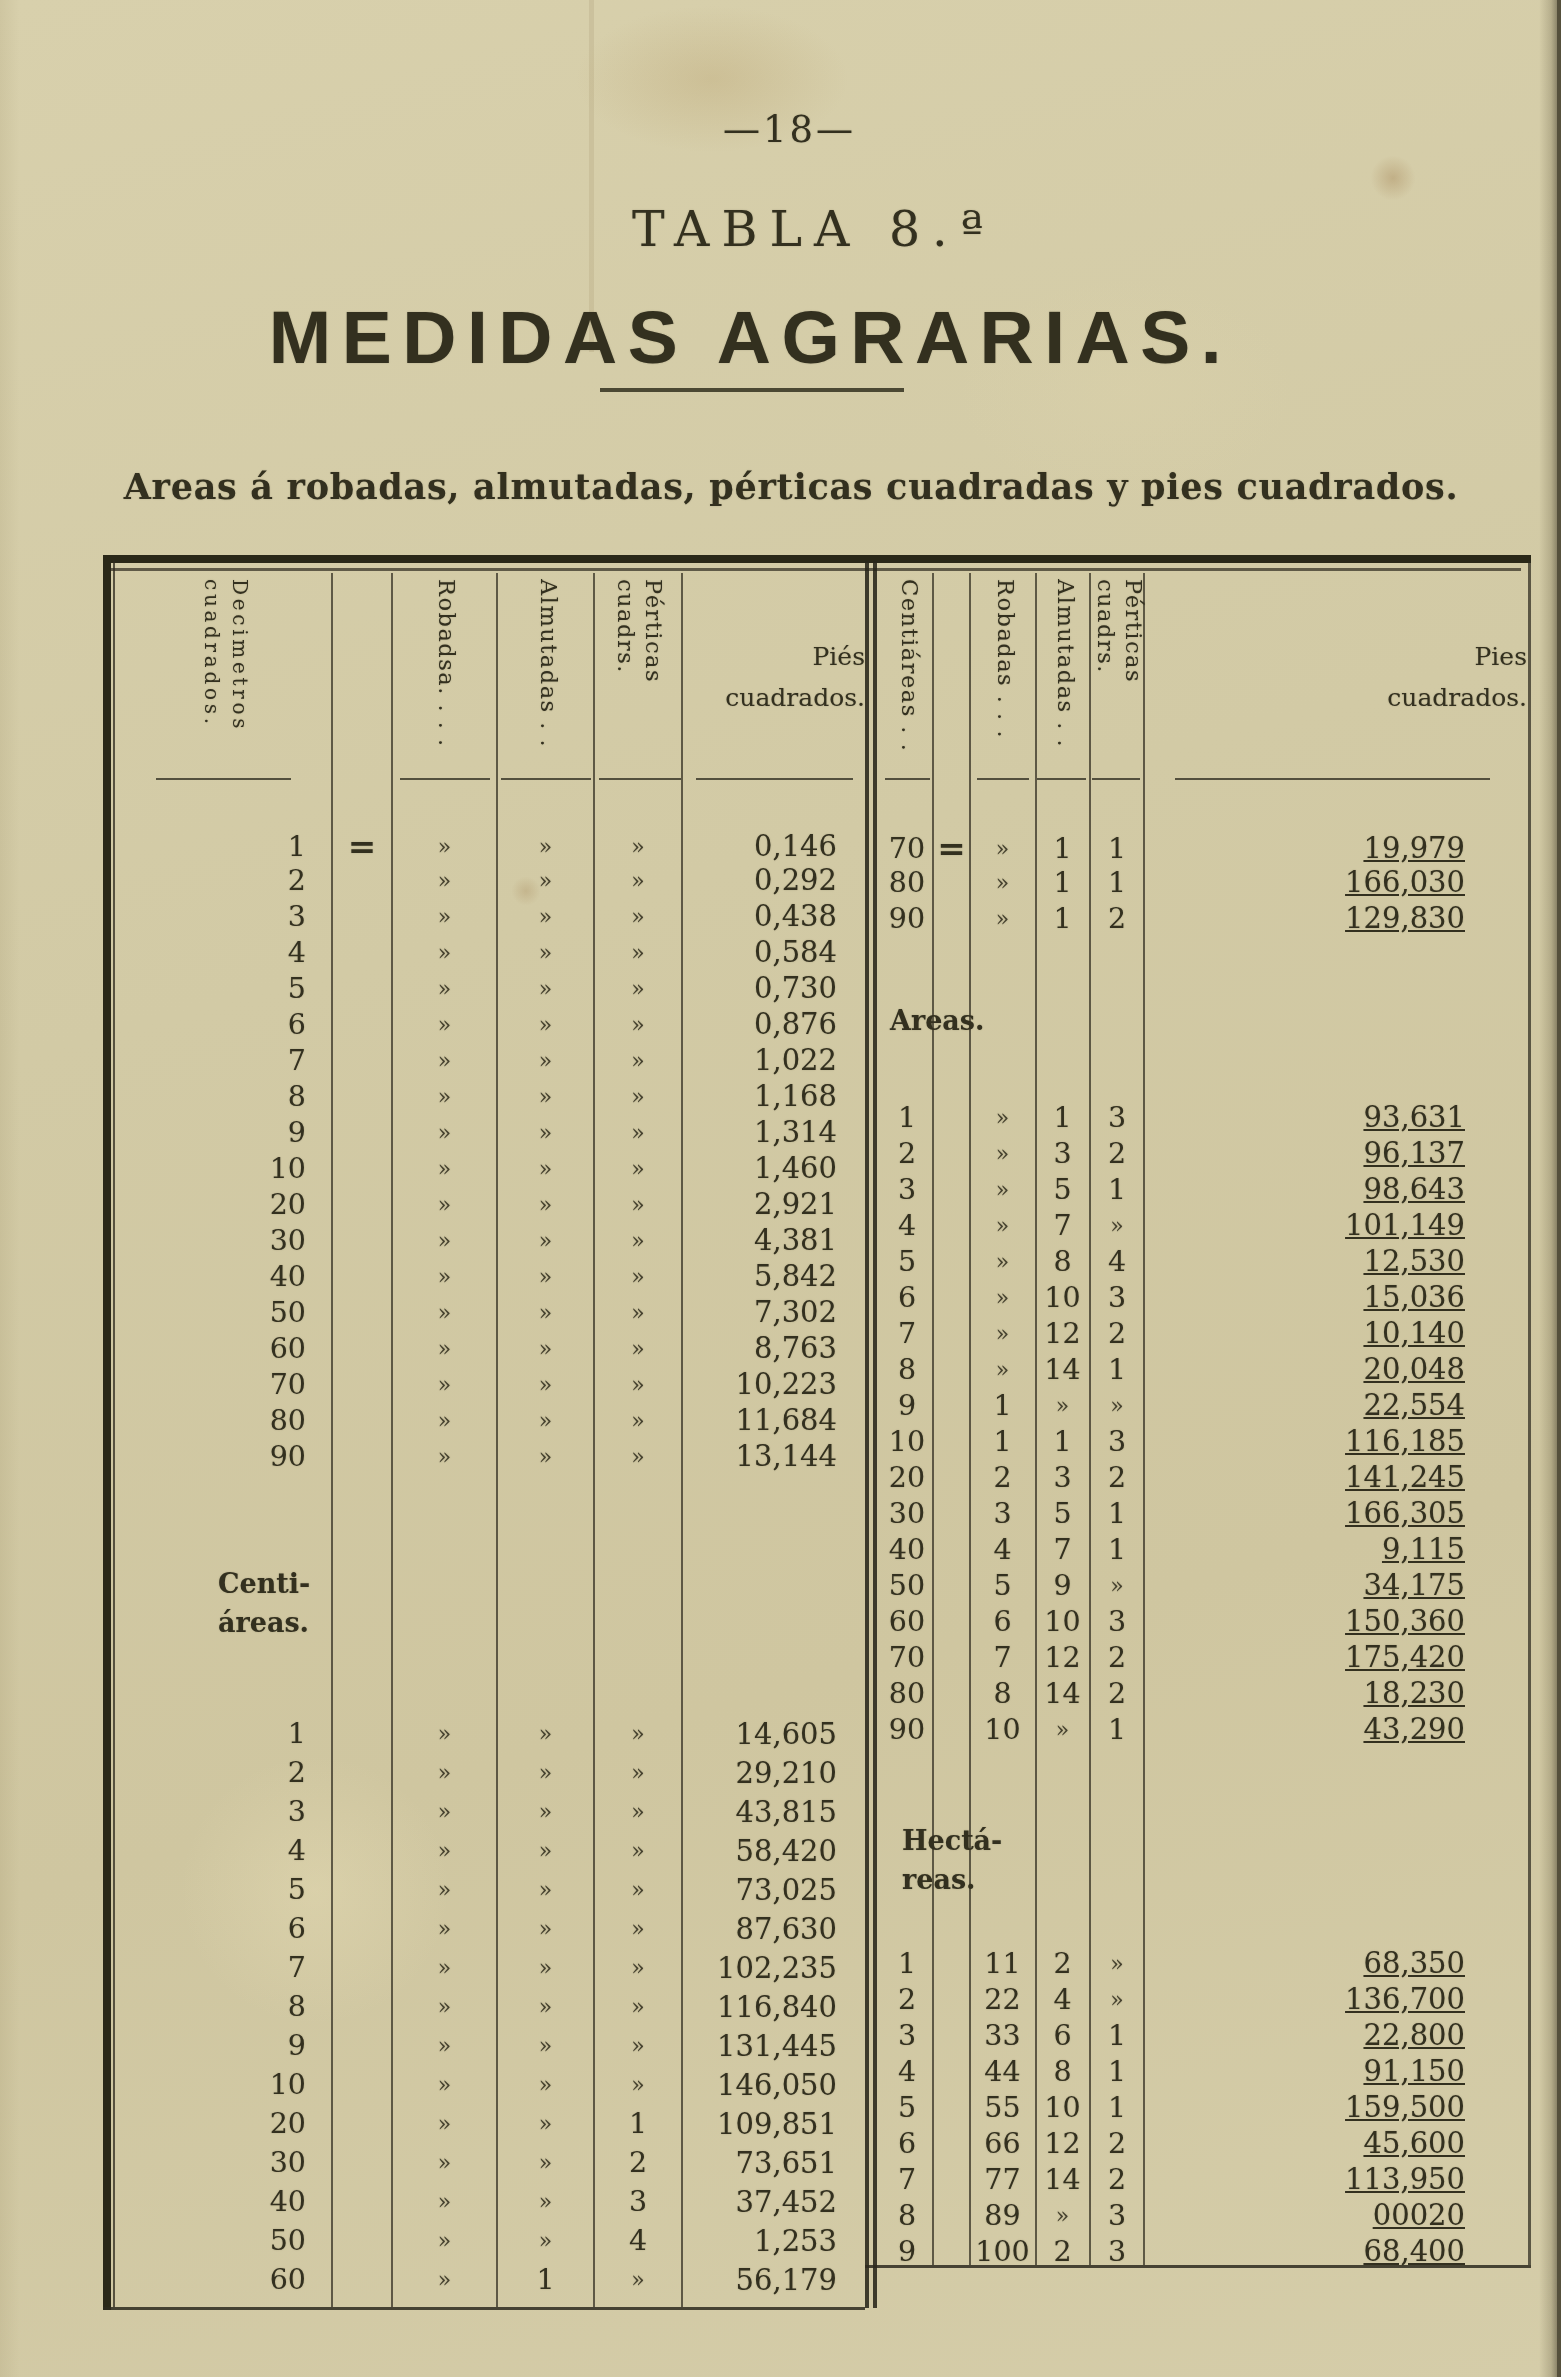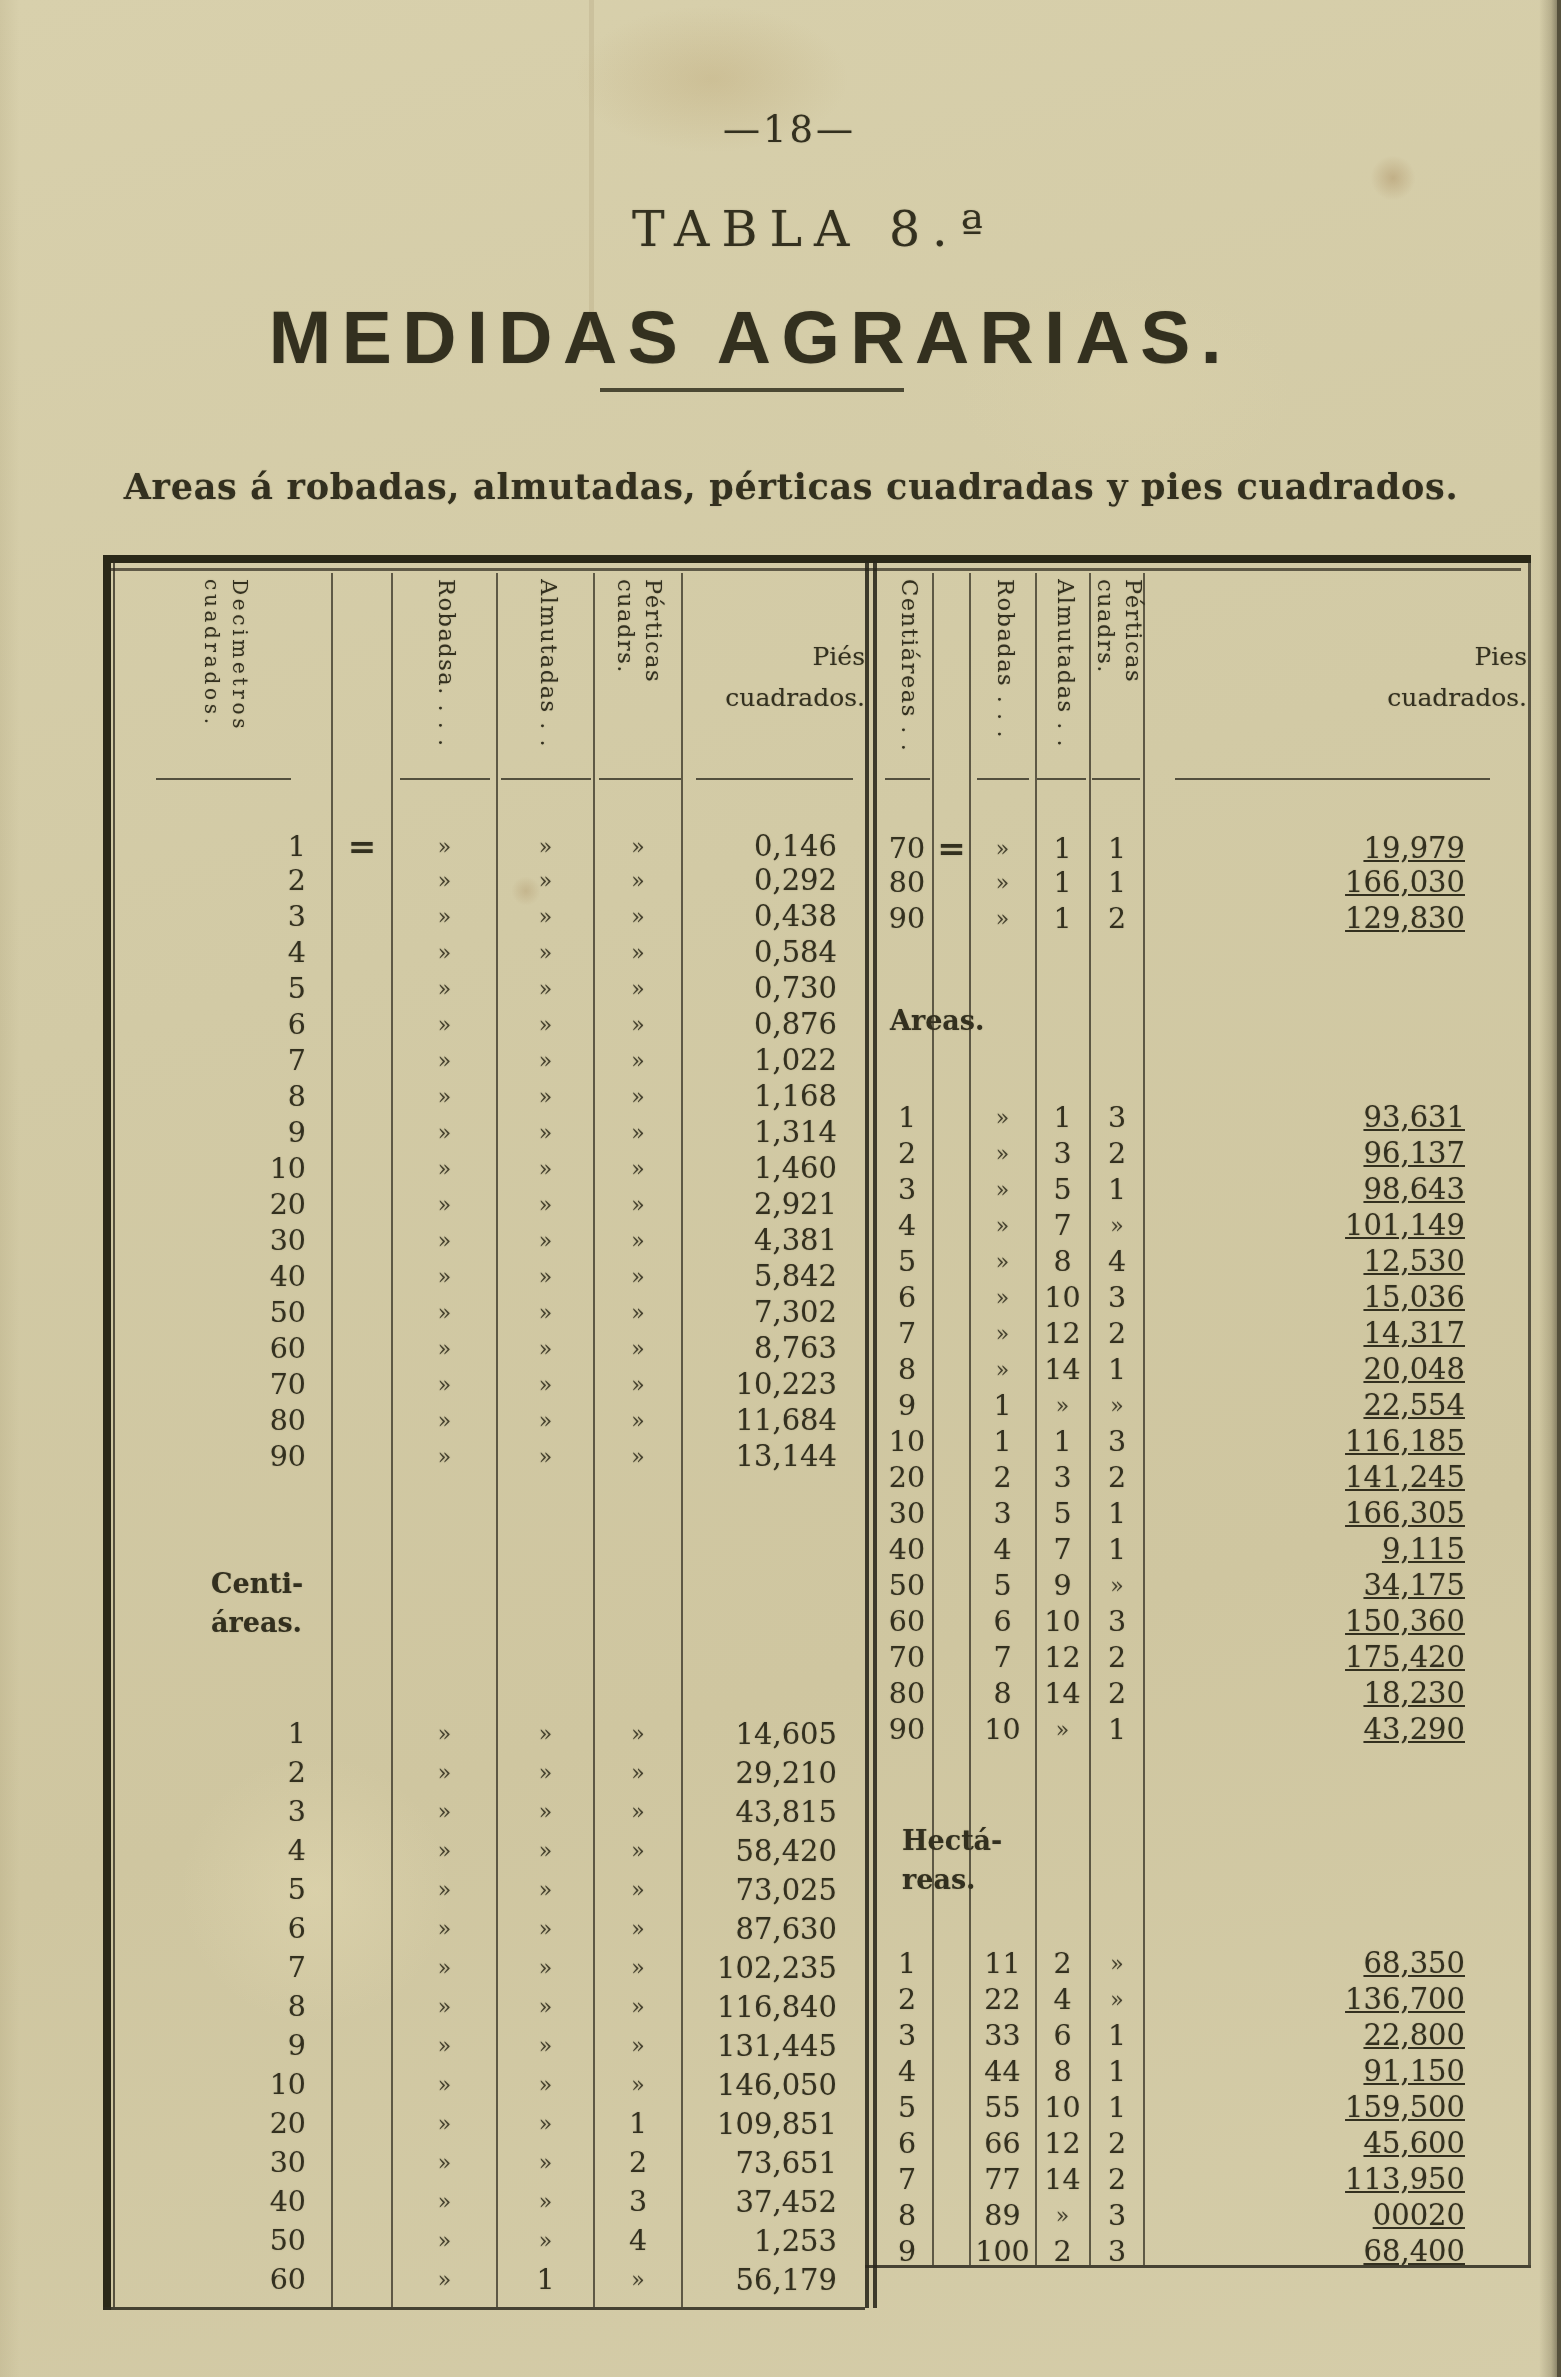--- a/index.html
+++ b/index.html
@@ -267,21 +267,21 @@
           <div class="trow">
             <div class="cell c0">90</div>
             <div class="cell c1"></div>
             <div class="cell c2 ditto">»</div>
             <div class="cell c3 ditto">»</div>
             <div class="cell c4 ditto">»</div>
             <div class="cell c5">13,144</div>
           </div>
         </div>
 
-      <div class="sec-label ink" style="left:96px;top:991px">Centi-
+      <div class="sec-label ink" style="left:103px;top:991px">Centi-
 áreas.</div>
 
       <div class="section s2" style="top:1141px">
           <div class="trow">
             <div class="cell c0">1</div>
             <div class="cell c1"></div>
             <div class="cell c2 ditto">»</div>
             <div class="cell c3 ditto">»</div>
             <div class="cell c4 ditto">»</div>
             <div class="cell c5">14,605</div>
@@ -499,21 +499,21 @@
             <div class="cell c3">10</div>
             <div class="cell c4">3</div>
             <div class="cell c5">15,036</div>
           </div>
           <div class="trow">
             <div class="cell c0">7</div>
             <div class="cell c1"></div>
             <div class="cell c2 ditto">»</div>
             <div class="cell c3">12</div>
             <div class="cell c4">2</div>
-            <div class="cell c5">14,317</div>
+            <div class="cell c5">10,140</div>
           </div>
           <div class="trow">
             <div class="cell c0">8</div>
             <div class="cell c1"></div>
             <div class="cell c2 ditto">»</div>
             <div class="cell c3">14</div>
             <div class="cell c4">1</div>
             <div class="cell c5">20,048</div>
           </div>
           <div class="trow">

